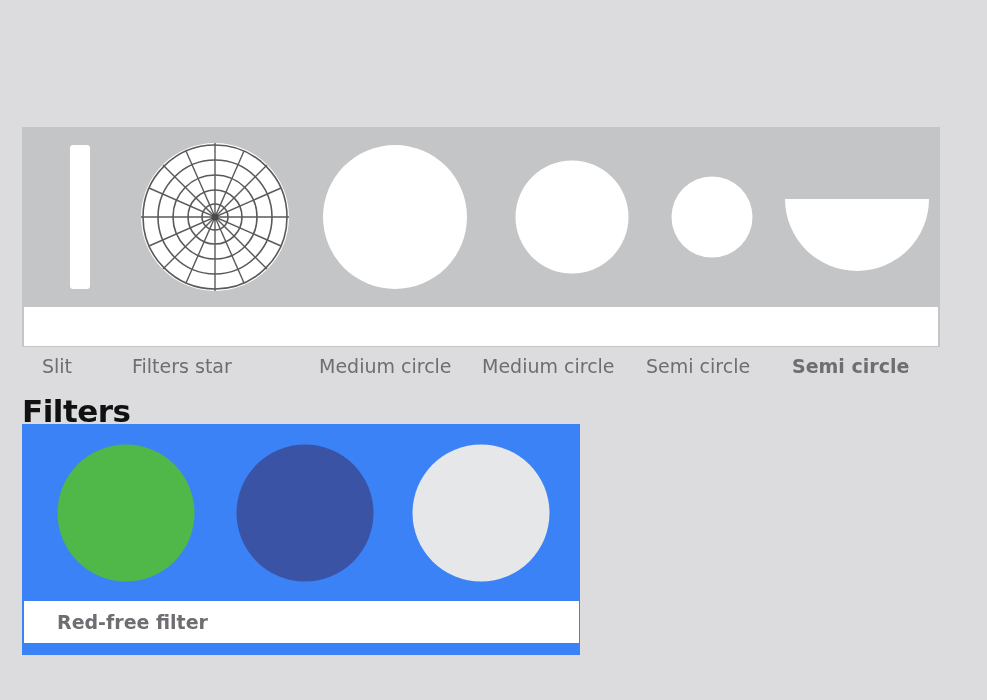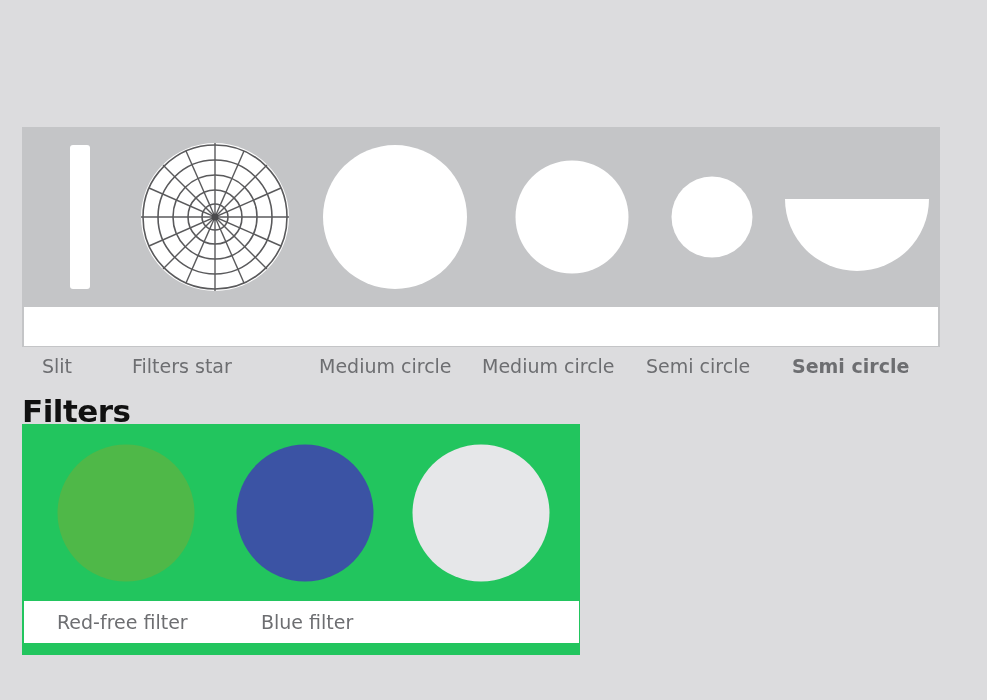--- a/index.html
+++ b/index.html
@@ -242,32 +242,31 @@
     <span class="label-cell" style="left: 295px;">Medium circle</span>
     <span class="label-cell" style="left: 458px;">Medium circle</span>
     <span class="label-cell" style="left: 622px;">Semi circle</span>
     <span class="label-cell" style="left: 768px; font-weight: bold;">Semi circle</span>
   </div>
 
 </div>
 
 <h2 class="heading" id="filters-title">Filters</h2>
 
-<div class="panel" id="filters-panel" style="background: #22c55e;">
+<div class="panel" id="filters-panel" style="background: #3b82f6; font-weight: bold;">
 
   <div id="filters-figures">
     <div class="filter-cell" style="left: 0px; width: 207px;">
       <div class="fig-shape shape-disc" style="background: rgb(79, 184, 72);"></div>
     </div>
     <div class="filter-cell" style="left: 188px; width: 190px;">
       <div class="fig-shape shape-disc" style="background: rgb(59, 83, 164);"></div>
     </div>
     <div class="filter-cell" style="left: 362px; width: 194px;">
       <div class="fig-shape shape-disc" style="background: rgb(230, 231, 233);"></div>
     </div>
   </div>
 
   <div class="label-band" id="filters-labels" style="background: rgb(255, 255, 255);">
     <span class="filter-label-cell" style="left: 33px;">Red-free filter</span>
-    <span class="filter-label-cell" style="left: 237px;">Blue filter</span>
   </div>
 
 </div>
 
 </body></html>

